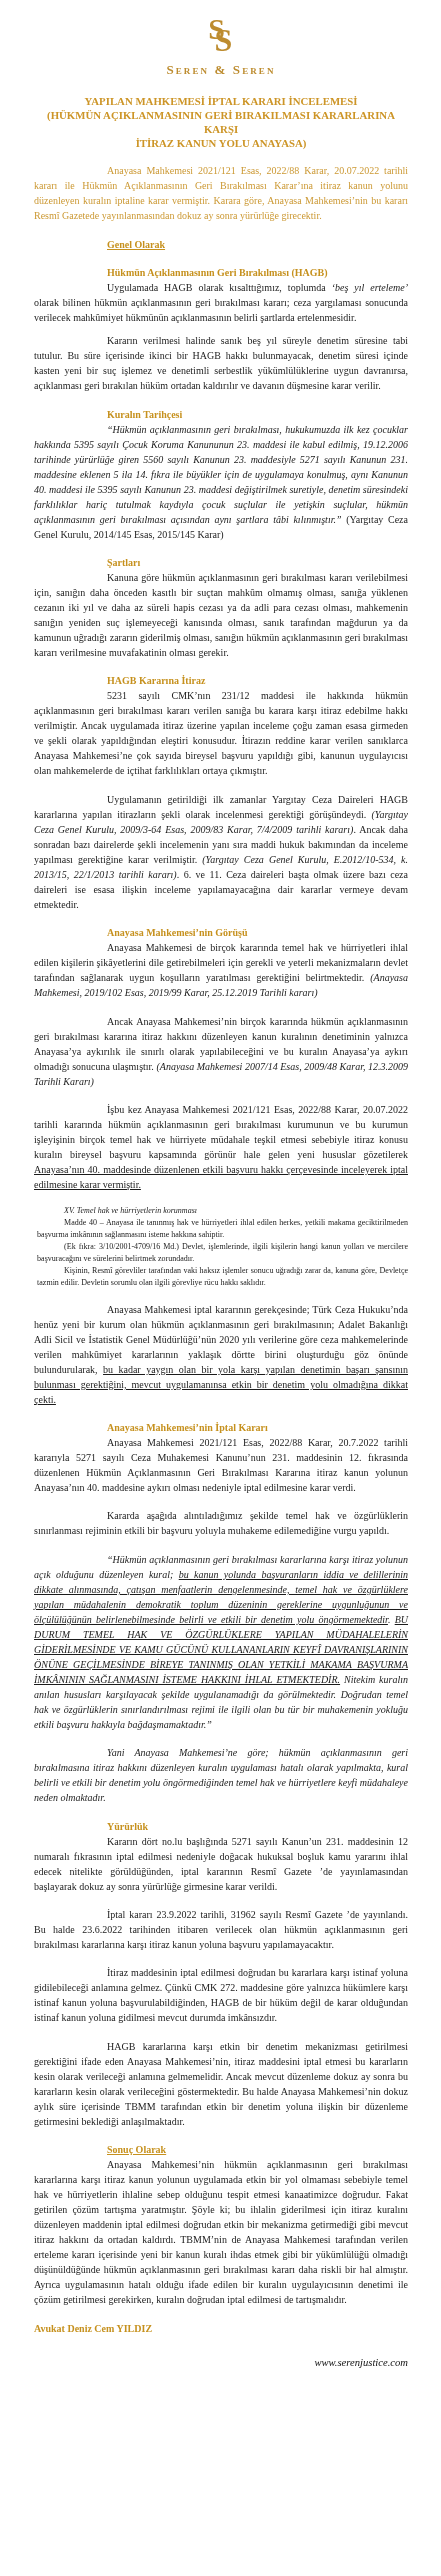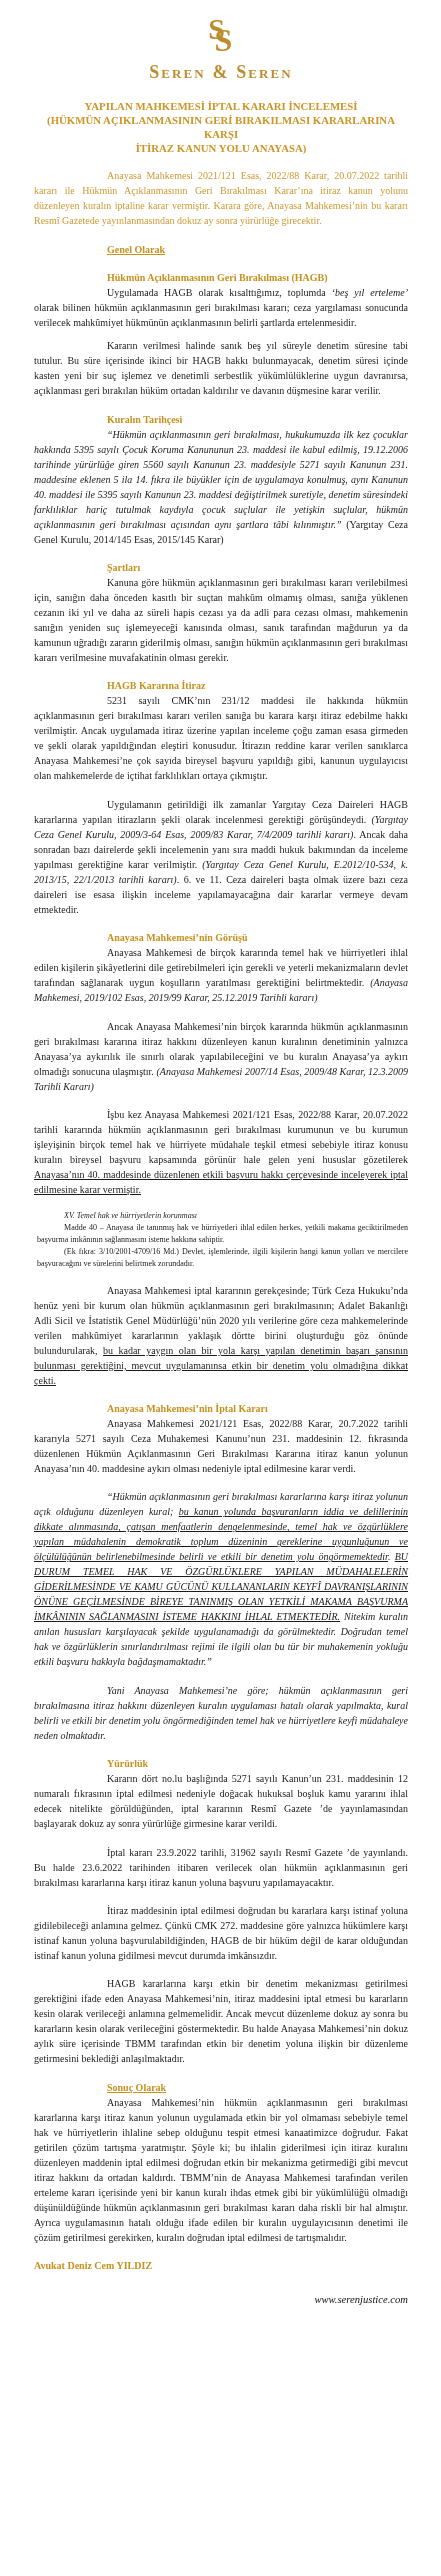--- a/index.html
+++ b/index.html
@@ -14,21 +14,21 @@
     width:441px;min-height:2727px;
     font-family:"Liberation Serif","DejaVu Serif",serif;
     color:var(--body-text);
   }
   .page{box-sizing:border-box;width:441px;padding:13.4px 33px 24px 34px;}
   
   .logo-wrap{text-align:center;margin-top:2.1px;}
   .monogram{position:relative;display:inline-block;width:44px;height:44px;color:var(--accent-logo);}
   .monogram .s1{position:absolute;left:9.3px;top:-3.1px;font-size:30px;font-weight:bold;}
   .monogram .s2{position:absolute;left:15.5px;top:6.2px;font-size:32px;font-weight:bold;}
-  .brand{font-variant:small-caps;letter-spacing:2.1px;font-size:18px;font-weight:600;color:var(--accent-logo);margin-top:1px;}
+  .brand{font-variant:small-caps;letter-spacing:2.1px;font-size:13px;font-weight:600;color:var(--accent-logo);margin-top:1px;}
   
   .title{margin-top:15.5px;text-align:center;color:var(--accent-title);font-weight:bold;font-size:10.8px;line-height:14px;}
   
   .doc{margin-top:13.4px;}
   .heading{font-weight:bold;color:var(--accent-heading);font-size:10px;line-height:15px;margin:13.4px 0 0 73px;}
   .heading.u{text-decoration:underline;}
   p.para{font-size:10px;line-height:15px;text-align:justify;text-indent:73px;margin:0 0 13.4px 0;}
   p.para.tight{margin-bottom:8px;}
   p.para.intro{color:var(--accent-intro);}
   .statute{font-size:8px;line-height:12px;margin:2.1px 0 12.4px 3.1px;}
@@ -72,24 +72,26 @@
       <p class="para"><span>5231 sayılı CMK’nın 231/12 maddesi ile hakkında hükmün açıklanmasının geri bırakılması kararı verilen sanığa bu karara karşı itiraz edebilme hakkı verilmiştir. Ancak uygulamada itiraz üzerine yapılan inceleme çoğu zaman esasa girmeden ve şekli olarak yapıldığından eleştiri konusudur. İtirazın reddine karar verilen sanıklarca Anayasa Mahkemesi’ne çok sayıda bireysel başvuru yapıldığı gibi, kanunun uygulayıcısı olan mahkemelerde de içtihat farklılıkları ortaya çıkmıştır.</span></p>
       <p class="para"><span>Uygulamanın getirildiği ilk zamanlar Yargıtay Ceza Daireleri HAGB kararlarına yapılan itirazların şekli olarak incelenmesi gerektiği görüşündeydi. </span><span class="i">(Yargıtay Ceza Genel Kurulu, 2009/3-64 Esas, 2009/83 Karar, 7/4/2009 tarihli kararı)</span><span>. Ancak daha sonradan bazı dairelerde şekli incelemenin yanı sıra maddi hukuk bakımından da inceleme yapılması gerektiğine karar verilmiştir. </span><span class="i">(Yargıtay Ceza Genel Kurulu, E.2012/10-534, k. 2013/15, 22/1/2013 tarihli kararı)</span><span>. 6. ve 11. Ceza daireleri başta olmak üzere bazı ceza daireleri ise esasa ilişkin inceleme yapılamayacağına dair kararlar vermeye devam etmektedir.</span></p>
       <div class="heading">Anayasa Mahkemesi’nin Görüşü</div>
       <p class="para"><span>Anayasa Mahkemesi de birçok kararında temel hak ve hürriyetleri ihlal edilen kişilerin şikâyetlerini dile getirebilmeleri için gerekli ve yeterli mekanizmaların devlet tarafından sağlanarak uygun koşulların yaratılması gerektiğini belirtmektedir. </span><span class="i">(Anayasa Mahkemesi, 2019/102 Esas, 2019/99 Karar, 25.12.2019 Tarihli kararı)</span></p>
       <p class="para"><span>Ancak Anayasa Mahkemesi’nin birçok kararında hükmün açıklanmasının geri bırakılması kararına itiraz hakkını düzenleyen kanun kuralının denetiminin yalnızca Anayasa’ya aykırılık ile sınırlı olarak yapılabileceğini ve bu kuralın Anayasa’ya aykırı olmadığı sonucuna ulaşmıştır. </span><span class="i">(Anayasa Mahkemesi 2007/14 Esas, 2009/48 Karar, 12.3.2009 Tarihli Kararı)</span></p>
       <p class="para"><span>İşbu kez Anayasa Mahkemesi 2021/121 Esas, 2022/88 Karar, 20.07.2022 tarihli kararında hükmün açıklanmasının geri bırakılması kurumunun ve bu kurumun işleyişinin birçok temel hak ve hürriyete müdahale teşkil etmesi sebebiyle itiraz konusu kuralın bireysel başvuru kapsamında görünür hale gelen yeni hususlar gözetilerek </span><span class="b u">Anayasa’nın 40. maddesinde düzenlenen etkili başvuru hakkı çerçevesinde inceleyerek iptal edilmesine karar vermiştir.</span></p>
       <div class="statute">
         <p><span class="i">XV. Temel hak ve hürriyetlerin korunması</span></p>
         <p><span class="b">Madde 40 – </span><span>Anayasa ile tanınmış hak ve hürriyetleri ihlal edilen herkes, yetkili makama geciktirilmeden başvurma imkânının sağlanmasını isteme hakkına sahiptir.</span></p>
         <p><span class="b">(Ek fıkra: 3/10/2001-4709/16 Md.) </span><span>Devlet, işlemlerinde, ilgili kişilerin hangi kanun yolları ve mercilere başvuracağını ve sürelerini belirtmek zorundadır.</span></p>
+        <p><span>Kişinin, Resmî görevliler tarafından vaki haksız işlemler sonucu uğradığı zarar da, kanuna göre, Devletçe tazmin edilir. Devletin sorumlu olan ilgili görevliye rücu hakkı saklıdır.</span></p>
       </div>
       <p class="para"><span>Anayasa Mahkemesi iptal kararının gerekçesinde; Türk Ceza Hukuku’nda henüz yeni bir kurum olan hükmün açıklanmasının geri bırakılmasının; Adalet Bakanlığı Adli Sicil ve İstatistik Genel Müdürlüğü’nün 2020 yılı verilerine göre ceza mahkemelerinde verilen mahkûmiyet kararlarının yaklaşık dörtte birini oluşturduğu göz önünde bulundurularak, </span><span class="b u">bu kadar yaygın olan bir yola karşı yapılan denetimin başarı şansının bulunması gerektiğini, mevcut uygulamanınsa etkin bir denetim yolu olmadığına dikkat çekti.</span></p>
       <div class="heading">Anayasa Mahkemesi’nin İptal Kararı</div>
       <p class="para"><span>Anayasa Mahkemesi 2021/121 Esas, 2022/88 Karar, 20.7.2022 tarihli kararıyla 5271 sayılı Ceza Muhakemesi Kanunu’nun 231. maddesinin 12. fıkrasında düzenlenen Hükmün Açıklanmasının Geri Bırakılması Kararına itiraz kanun yolunun Anayasa’nın 40. maddesine aykırı olması nedeniyle iptal edilmesine karar verdi.</span></p>
+      <p class="para"><span>Kararda aşağıda alıntıladığımız şekilde temel hak ve özgürlüklerin sınırlanması rejiminin etkili bir başvuru yoluyla muhakeme edilemediğine vurgu yapıldı.</span></p>
       <p class="para"><span class="i">“Hükmün açıklanmasının geri bırakılması kararlarına karşı itiraz yolunun açık olduğunu düzenleyen kural; </span><span class="b i u">bu kanun yolunda başvuranların iddia ve delillerinin dikkate alınmasında, çatışan menfaatlerin dengelenmesinde, temel hak ve özgürlüklere yapılan müdahalenin demokratik toplum düzeninin gereklerine uygunluğunun ve ölçülülüğünün belirlenebilmesinde belirli ve etkili bir denetim yolu öngörmemektedir</span><span class="i">. </span><span class="b i u">BU DURUM TEMEL HAK VE ÖZGÜRLÜKLERE YAPILAN MÜDAHALELERİN GİDERİLMESİNDE VE KAMU GÜCÜNÜ KULLANANLARIN KEYFÎ DAVRANIŞLARININ ÖNÜNE GEÇİLMESİNDE BİREYE TANINMIŞ OLAN YETKİLİ MAKAMA BAŞVURMA İMKÂNININ SAĞLANMASINI İSTEME HAKKINI İHLAL ETMEKTEDİR.</span><span class="i"> Nitekim kuralın anılan hususları karşılayacak şekilde uygulanamadığı da görülmektedir. Doğrudan temel hak ve özgürlüklerin sınırlandırılması rejimi ile ilgili olan bu tür bir muhakemenin yokluğu etkili başvuru hakkıyla bağdaşmamaktadır.”</span></p>
       <p class="para"><span class="b i">Yani Anayasa Mahkemesi’ne göre; hükmün açıklanmasının geri bırakılmasına itiraz hakkını düzenleyen kuralın uygulaması hatalı olarak yapılmakta, kural belirli ve etkili bir denetim yolu öngörmediğinden temel hak ve hürriyetlere keyfi müdahaleye neden olmaktadır.</span></p>
       <div class="heading">Yürürlük</div>
       <p class="para"><span>Kararın dört no.lu başlığında 5271 sayılı Kanun’un 231. maddesinin 12 numaralı fıkrasının iptal edilmesi nedeniyle doğacak hukuksal boşluk kamu yararını ihlal edecek nitelikte görüldüğünden, iptal kararının Resmî Gazete ’de yayınlamasından başlayarak dokuz ay sonra yürürlüğe girmesine karar verildi.</span></p>
       <p class="para"><span>İptal kararı 23.9.2022 tarihli, 31962 sayılı Resmî Gazete ’de yayınlandı. Bu halde 23.6.2022 tarihinden itibaren verilecek olan hükmün açıklanmasının geri bırakılması kararlarına karşı itiraz kanun yoluna başvuru yapılamayacaktır.</span></p>
       <p class="para"><span>İtiraz maddesinin iptal edilmesi doğrudan bu kararlara karşı istinaf yoluna gidilebileceği anlamına gelmez. Çünkü CMK 272. maddesine göre yalnızca hükümlere karşı istinaf kanun yoluna başvurulabildiğinden, HAGB de bir hüküm değil de karar olduğundan istinaf kanun yoluna gidilmesi mevcut durumda imkânsızdır.</span></p>
       <p class="para"><span>HAGB kararlarına karşı etkin bir denetim mekanizması getirilmesi gerektiğini ifade eden Anayasa Mahkemesi’nin, itiraz maddesini iptal etmesi bu kararların kesin olarak verileceği anlamına gelmemelidir. Ancak mevcut düzenleme dokuz ay sonra bu kararların kesin olarak verileceğini göstermektedir. Bu halde Anayasa Mahkemesi’nin dokuz aylık süre içerisinde TBMM tarafından etkin bir denetim yoluna ilişkin bir düzenleme getirmesini beklediği anlaşılmaktadır.</span></p>
       <div class="heading u">Sonuç Olarak</div>
       <p class="para"><span>Anayasa Mahkemesi’nin hükmün açıklanmasının geri bırakılması kararlarına karşı itiraz kanun yolunun uygulamada etkin bir yol olmaması sebebiyle temel hak ve hürriyetlerin ihlaline sebep olduğunu tespit etmesi kanaatimizce doğrudur. Fakat getirilen çözüm tartışma yaratmıştır. Şöyle ki; bu ihlalin giderilmesi için itiraz kuralını düzenleyen maddenin iptal edilmesi doğrudan etkin bir mekanizma getirmediği gibi mevcut itiraz hakkını da ortadan kaldırdı. TBMM’nin de Anayasa Mahkemesi tarafından verilen erteleme kararı içerisinde yeni bir kanun kuralı ihdas etmek gibi bir yükümlülüğü olmadığı düşünüldüğünde hükmün açıklanmasının geri bırakılması kararı daha riskli bir hal almıştır. Ayrıca uygulamasının hatalı olduğu ifade edilen bir kuralın uygulayıcısının denetimi ile çözüm getirilmesi gerekirken, kuralın doğrudan iptal edilmesi de tartışmalıdır.</span></p>
     </div>

